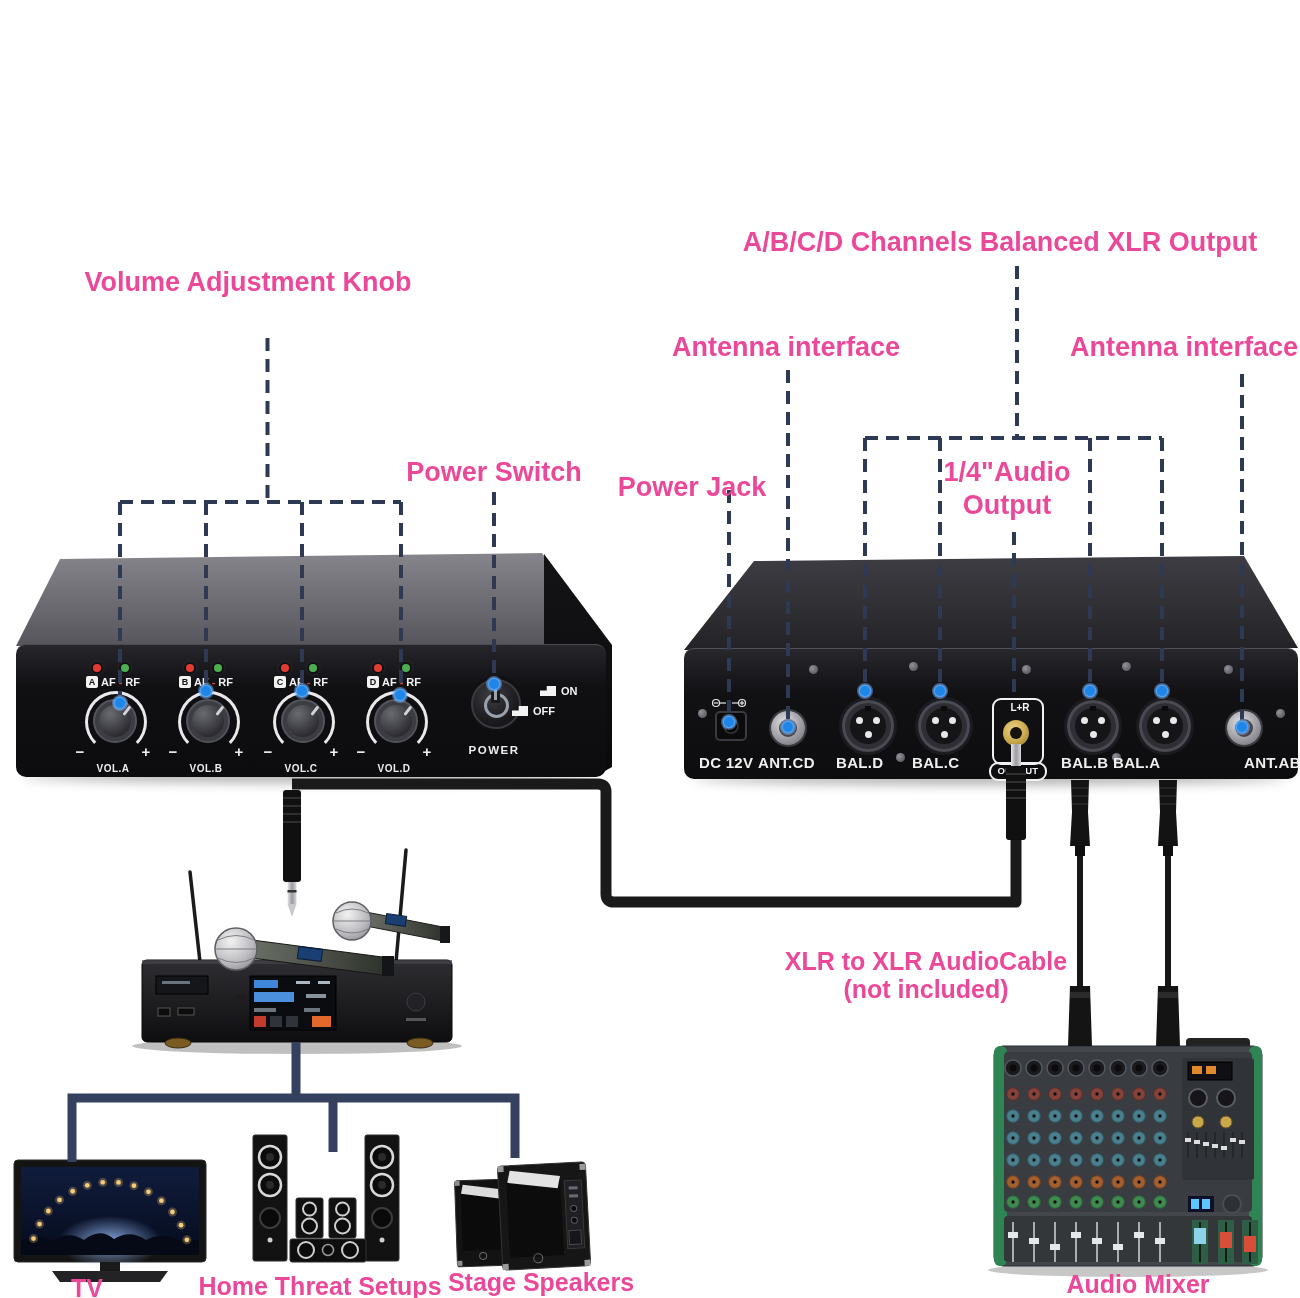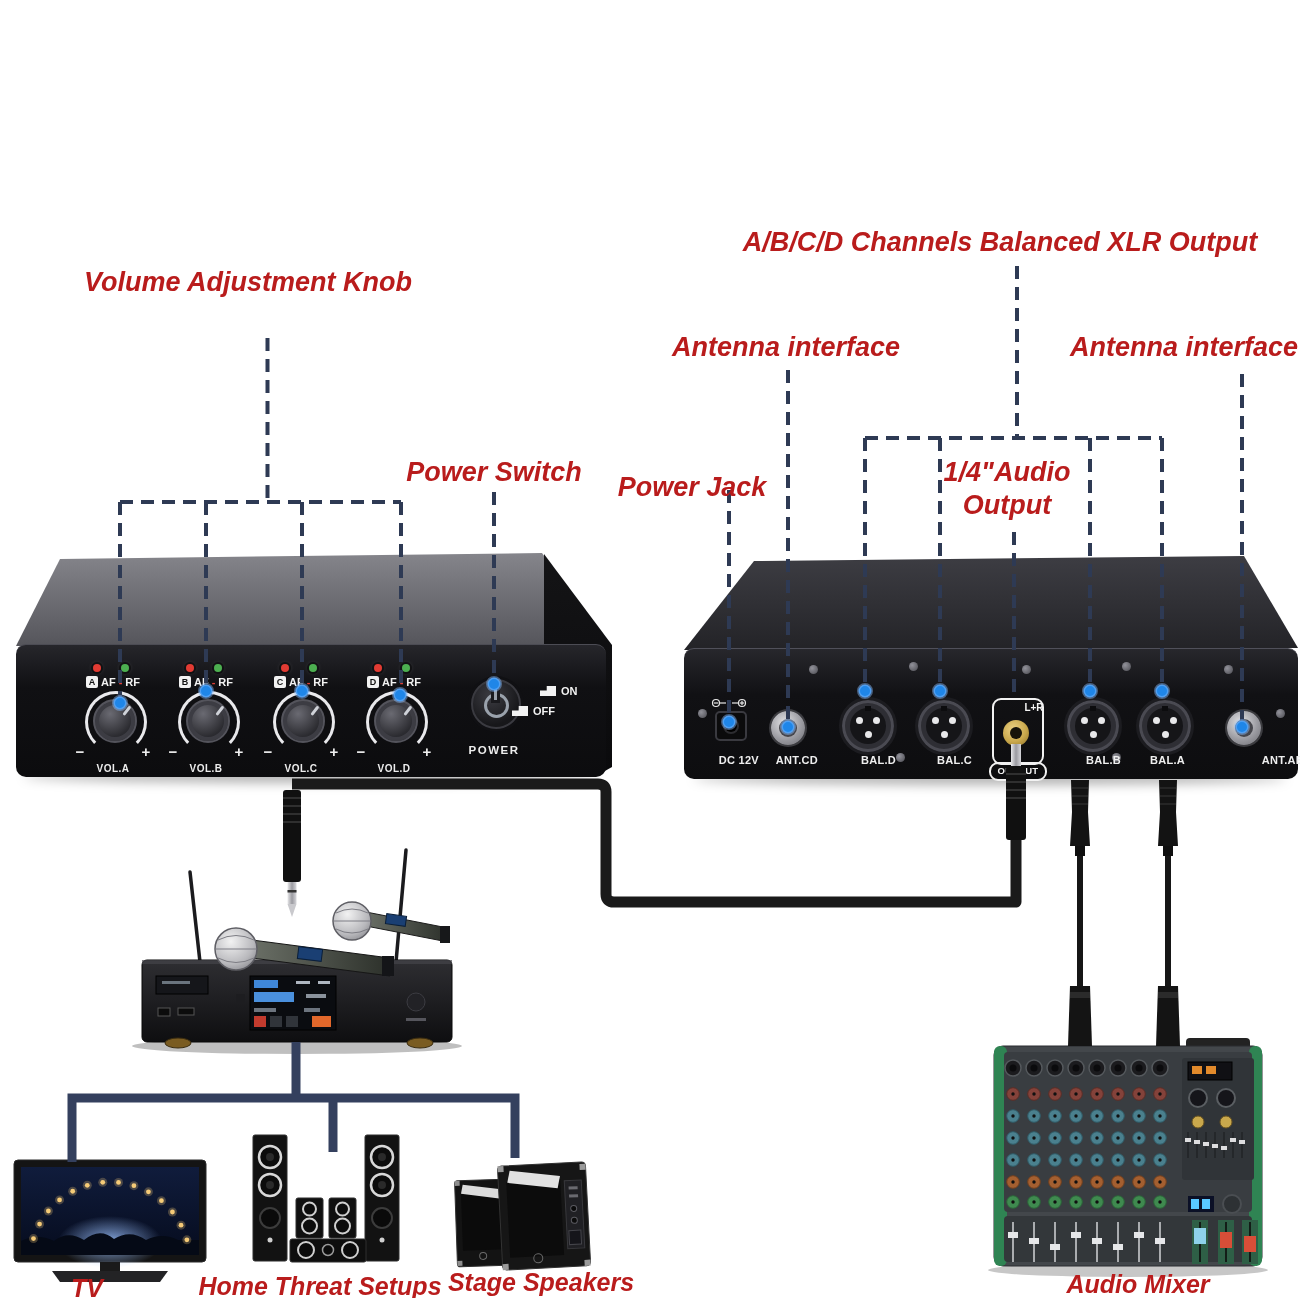--- a/index.html
+++ b/index.html
@@ -3,21 +3,21 @@
 <meta charset="utf-8">
 <style>
   html,body{margin:0;padding:0;background:#ffffff;}
   #canvas{position:relative;width:1300px;height:1298px;background:#ffffff;overflow:hidden;
           font-family:"Liberation Sans", sans-serif;}
   
   .banner{position:absolute;left:8px;top:8px;width:1284px;height:162px;background:#3f4964;
           display:flex;align-items:center;justify-content:center;}
   .banner h1{margin:0;color:#fbfbfb;font-size:90px;font-weight:700;letter-spacing:0px;white-space:nowrap;}
   
-  .lbl{position:absolute;color:#b91c1c;font-weight:700;text-align:center;line-height:1.2;font-style:italic;}
+  .lbl{position:absolute;color:#ec4899;font-weight:700;text-align:center;line-height:1.2;}
   .f27{font-size:27px;line-height:33px;}
   .f26{font-size:26px;}
   .f25{font-size:25px;line-height:28px;}
   
   .face{position:absolute;border-radius:10px;}
   .topface{position:absolute;}
   .devshadow{position:absolute;background:rgba(0,0,0,0.35);filter:blur(6px);border-radius:50%;}
   
   .channel{position:absolute;width:94px;height:118px;top:16px;}
   .led{position:absolute;width:8px;height:8px;border-radius:50%;top:3px;box-shadow:0 0 0 2px rgba(0,0,0,.55),0 0 5px 1px rgba(255,255,255,.15);}
@@ -44,21 +44,21 @@
           border:2px solid #3a3a40;box-shadow:0 0 0 3px #101013;}
   .pwr-glyph{position:absolute;left:11px;top:12px;width:19px;height:19px;border-radius:50%;
              border:3px solid #9aa2ac;}
   .pwr-glyph::after{content:"";position:absolute;left:6.5px;top:-8px;width:3px;height:12px;background:#9aa2ac;
              box-shadow:0 0 0 3px #1a1a1e;}
   .pwrtext{position:absolute;color:#ededed;font-size:11.5px;font-weight:700;letter-spacing:1.5px;text-align:center;}
   .sw-row{position:absolute;display:flex;align-items:center;gap:5px;color:#f2f2f2;font-size:11px;font-weight:700;}
   .sw-icon{display:inline-block;width:16px;height:10px;background:#f2f2f2;
            clip-path:polygon(0 45%,42% 45%,42% 0,100% 0,100% 100%,0 100%);}
   
-  .portlabel{position:absolute;top:105px;color:#efefef;font-size:11px;font-weight:700;text-align:right;letter-spacing:.3px;}
+  .portlabel{position:absolute;top:105px;color:#efefef;font-size:15px;font-weight:700;text-align:left;letter-spacing:.3px;}
   .xlr{position:absolute;top:48px;width:52px;height:52px;border-radius:50%;background:#2e2e34;
        border:3px solid #1c1c20;box-shadow:inset 0 0 0 3px #4a4a52;}
   .xlr .inner{position:absolute;left:8px;top:8px;width:36px;height:36px;border-radius:50%;background:#151518;}
   .xlr .pin{position:absolute;width:7px;height:7px;border-radius:50%;background:#e8e8ea;}
   .xlr .notch{position:absolute;left:23px;top:6px;width:6px;height:5px;background:#0c0c0e;}
   .bnc{position:absolute;top:62px;width:34px;height:34px;border-radius:50%;
        background:radial-gradient(circle at 40% 35%,#e4e4e6,#9c9ca2 55%,#6a6a70);box-shadow:0 0 0 2px #3c3c40;}
   .bnc .mid{position:absolute;left:8px;top:8px;width:18px;height:18px;border-radius:50%;background:#46464c;}
   .bnc .hole{position:absolute;left:13px;top:13px;width:8px;height:8px;border-radius:50%;background:#111;
        box-shadow:inset 0 0 0 2px #2a2a2e;}
@@ -580,21 +580,21 @@
     <div class="xlr" style="left:231px;">
       <span class="inner"></span>
         <span class="notch"></span>
       <span class="pin" style="left:14px;top:17px;"></span>
         <span class="pin" style="left:31px;top:17px;"></span>
         <span class="pin" style="left:22.5px;top:31px;"></span>
     </div>
     <div class="portlabel" style="left:228px;width:60px;">BAL.C</div>
 
     <div class="out-frame" style="left:308px;top:49px;width:48px;height:63px;"></div>
-    <div class="lr" style="left:326px;top:53px;width:48px;">L+R</div>
+    <div class="lr" style="left:312px;top:53px;width:48px;">L+R</div>
     <div class="goldjack" style="left:319px;top:71px;">
         <span class="hole"></span>
       </div>
     <div class="out-frame outtext" style="left:305px;top:113px;width:54px;height:15px;">OUTPUT</div>
 
     <div class="xlr" style="left:380px;">
       <span class="inner"></span>
         <span class="notch"></span>
       <span class="pin" style="left:14px;top:17px;"></span>
         <span class="pin" style="left:31px;top:17px;"></span>
@@ -602,21 +602,21 @@
     </div>
     <div class="portlabel" style="left:377px;width:60px;">BAL.B</div>
 
     <div class="xlr" style="left:452px;">
       <span class="inner"></span>
         <span class="notch"></span>
       <span class="pin" style="left:14px;top:17px;"></span>
         <span class="pin" style="left:31px;top:17px;"></span>
         <span class="pin" style="left:22.5px;top:31px;"></span>
     </div>
-    <div class="portlabel" style="left:441px;width:60px;">BAL.A</div>
+    <div class="portlabel" style="left:429px;width:60px;">BAL.A</div>
 
     <div class="bnc" style="left:543px;">
         <span class="mid"></span>
         <span class="hole"></span>
         <span class="pin"></span>
       </div>
     <div class="portlabel" style="left:560px;width:60px;">ANT.AB</div>
   </div>
 
   <svg width="1300" height="1298" style="pointer-events:none;">
@@ -719,17 +719,21 @@
   </div>
   <div class="lbl f27" style="left:394px;top:456px;width:200px;">Power Switch</div>
   <div class="lbl f27" style="left:730px;top:226px;width:540px;">A/B/C/D Channels Balanced XLR Output</div>
   <div class="lbl f27" style="left:664px;top:331px;width:244px;">Antenna interface</div>
   <div class="lbl f27" style="left:1064px;top:331px;width:240px;">Antenna interface</div>
   <div class="lbl f27" style="left:607px;top:471px;width:170px;">Power Jack</div>
   <div class="lbl f27" style="left:912px;top:456px;width:190px;">
     <div>1/4"Audio</div>
     <div>Output</div>
   </div>
+  <div class="lbl f25" style="left:770px;top:947px;width:312px;">
+    <div>XLR to XLR AudioCable</div>
+    <div>(not included)</div>
+  </div>
   <div class="lbl f25" style="left:35px;top:1274px;width:104px;">TV</div>
   <div class="lbl f25" style="left:196px;top:1272px;width:248px;">Home Threat Setups</div>
   <div class="lbl f25" style="left:438px;top:1268px;width:206px;">Stage Speakers</div>
   <div class="lbl f25" style="left:1034px;top:1270px;width:208px;">Audio Mixer</div>
 </div>
 
 </body></html>

